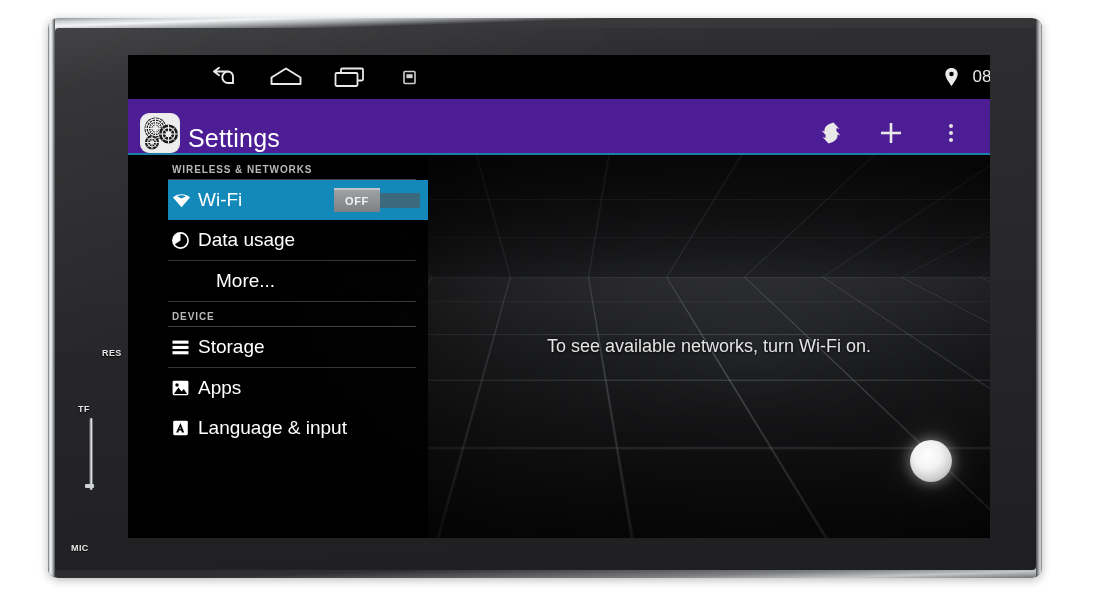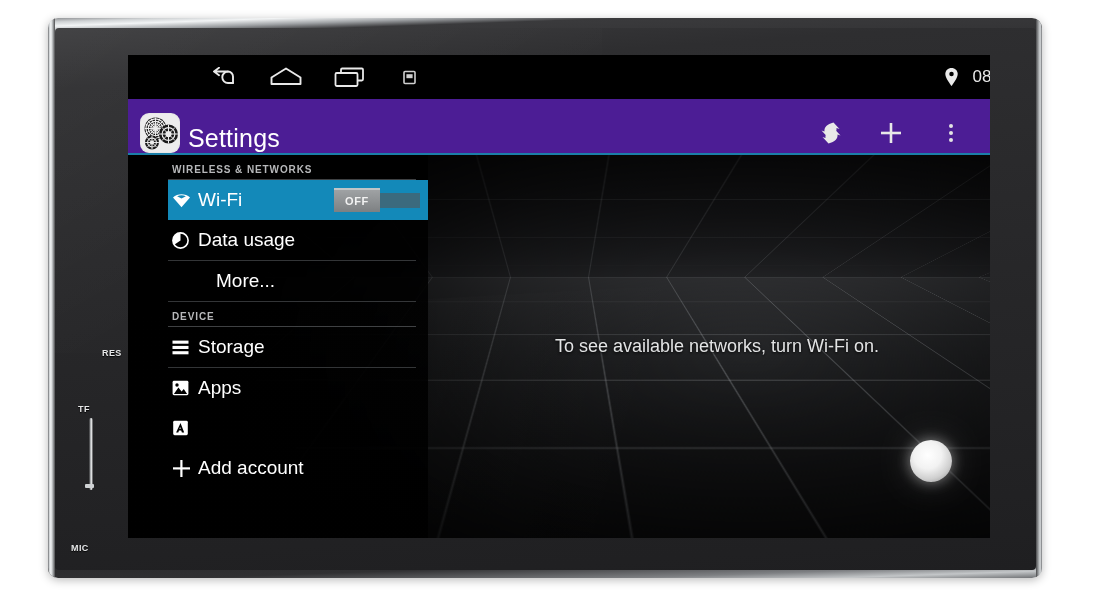--- a/index.html
+++ b/index.html
@@ -326,21 +326,20 @@
   
   #wifi-empty-msg {
     position: absolute;
     left: 300px;
     top: 100px;
     width: 562px;
     height: 383px;
     display: flex;
     align-items: center;
     justify-content: center;
-    padding-left: 8px;
   }
   #wifi-empty-text {
     color: #e2e3e4;
     font-size: 18px;
     text-shadow: 0 1px 3px rgba(0,0,0,0.95);
     font-family: "Liberation Sans", sans-serif;
   }
 
   .nav-svg { display: block; }
 </style>
@@ -541,32 +540,24 @@
 
 
       <div class="list-row no-rule">
         <span class="ico">
           <svg width="17" height="16" viewBox="0 0 17 16">
             <rect x="1.2" y="0.8" width="14.6" height="14.4" rx="1.4" fill="#ffffff"></rect>
             <path d="M8.5 3.1 L12.2 12.6 L9.9 12.6 L9.2 10.6 L7.0 10.6 L6.3 12.6 L4.1 12.6 Z
                      M7.5 8.9 L8.7 8.9 L8.1 6.7 Z" fill="#000000"></path>
           </svg>
         </span>
-      </div>
-
-
-      <div class="list-row no-rule">
-        <span class="ico">
-          <svg width="19" height="19" viewBox="0 0 19 19">
-            <rect x="8.3" y="1" width="2.2" height="17" fill="#ffffff"></rect>
-            <rect x="1" y="8.3" width="17" height="2.2" fill="#ffffff"></rect>
-          </svg>
-        </span>
-        <span class="rowlabel">Add account</span>
-      </div>
+        <span class="rowlabel">Language &amp; input</span>
+      </div>
+
+
     </div>
 
     <div id="wifi-empty-msg">
       <div id="wifi-empty-text">To see available networks, turn Wi-Fi on.</div>
     </div>
 
     <div id="knob"></div>
 
   </div>
 </div>

